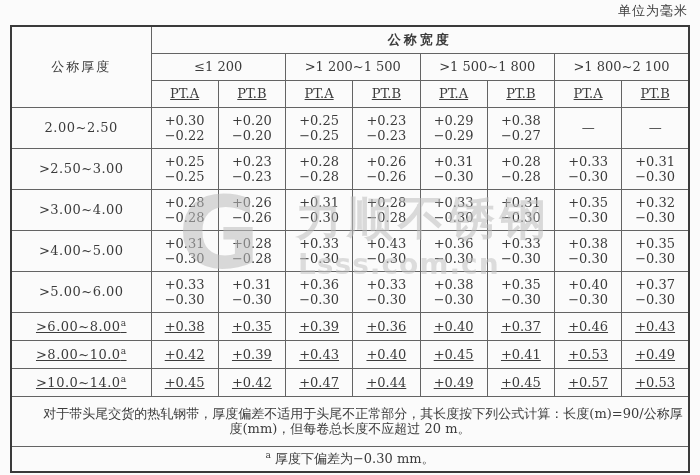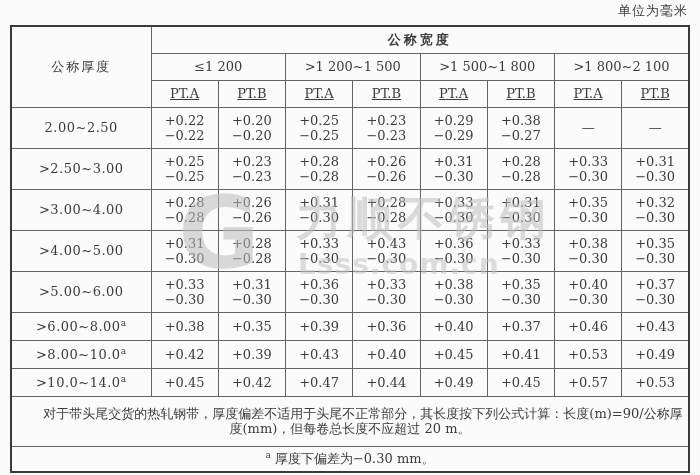--- a/index.html
+++ b/index.html
@@ -19,21 +19,21 @@
   }
   table.tol td {
     border:1px solid #646464; text-align:center; vertical-align:middle;
     font-size:13px; padding:0; line-height:15px;
   }
   col.c-thick { width:140px; }
   tr.r-h1 { height:27px; }
   tr.r-h2 { height:27px;padding-left:39px; }
   tr.r-h3 { height:27px;text-decoration:underline; }
   tr.r-tol { height:41px; }
-  tr.r-single { height:28px; }
+  tr.r-single { height:28px;text-decoration:underline; }
   tr.r-note { height:50px; }
   tr.r-foot { height:26px;border-radius:10px; }
   td.corner { letter-spacing:2px; }
   td.wgroup { letter-spacing:3px;font-weight:bold; }
   td.thick-cell { letter-spacing:0.5px;margin-left:14px; }
   td .tline { line-height:15px; }
   sup { font-size:9px; vertical-align:super; line-height:0; }
   td.note-cell, td.foot-cell { text-align:left; font-size:13px; }
   td.note-cell { padding:5px 10px 5px 10px; line-height:20px; }
   td.note-cell .note-body { text-indent:2em; }
@@ -96,21 +96,21 @@
       <td>PT.B</td>
       <td>PT.A</td>
       <td>PT.B</td>
       <td>PT.A</td>
       <td>PT.B</td>
     </tr>
 
     <tr class="r-tol">
       <td class="thick-cell">2.00~2.50</td>
       <td>
-            <div class="tline">+0.22</div>
+            <div class="tline">+0.30</div>
             <div class="tline">−0.22</div>
           </td>
       <td>
             <div class="tline">+0.20</div>
             <div class="tline">−0.20</div>
           </td>
       <td>
             <div class="tline">+0.25</div>
             <div class="tline">−0.25</div>
           </td>

